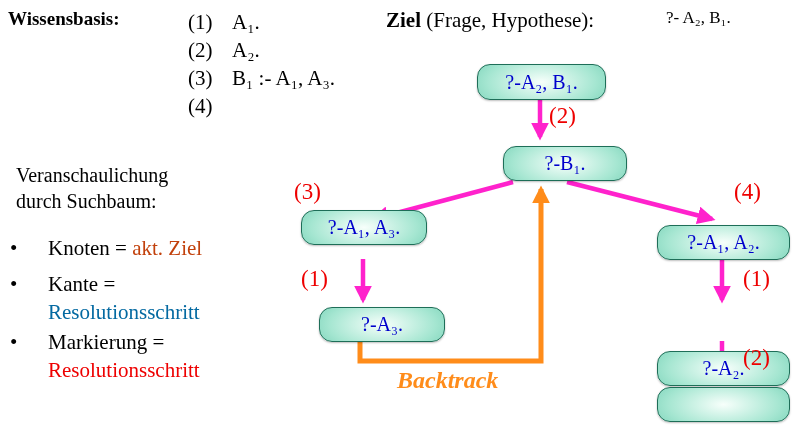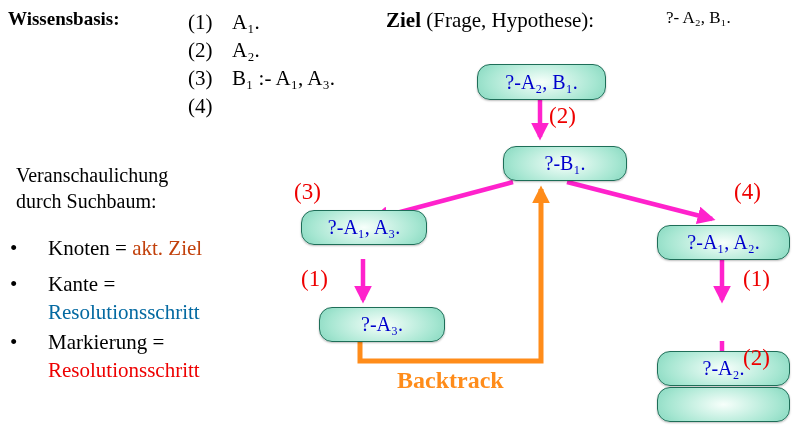--- a/index.html
+++ b/index.html
@@ -26,21 +26,21 @@
   
   .edges-svg{left:0;top:0;pointer-events:none;z-index:1;}
   .node{
     z-index:2;display:flex;align-items:center;justify-content:center;
     border:1px solid #1e6e58;border-radius:13px;
     background:radial-gradient(ellipse 95% 160% at 50% 50%, #f7fffb 0%, #a5e6d1 45%, #3eb795 100%);
     box-shadow:0 1px 2px rgba(0,0,0,0.25);
     color:#0000cc;font-size:20px;
   }
   .edge-label{z-index:3;color:#ee0000;font-size:23px;}
-  .backtrack-label{z-index:3;color:#ff8c1a;font-size:24px;font-weight:bold;}
+  .backtrack-label{z-index:3;color:#ff8c1a;font-size:24px;font-weight:bold;font-style:italic;}
 </style>
 </head>
 <body>
 
 <div class="slide">
 
   <div class="abs kb-label">Wissensbasis:</div>
 
   <div class="abs kb-list">
     <div class="kb-row">

